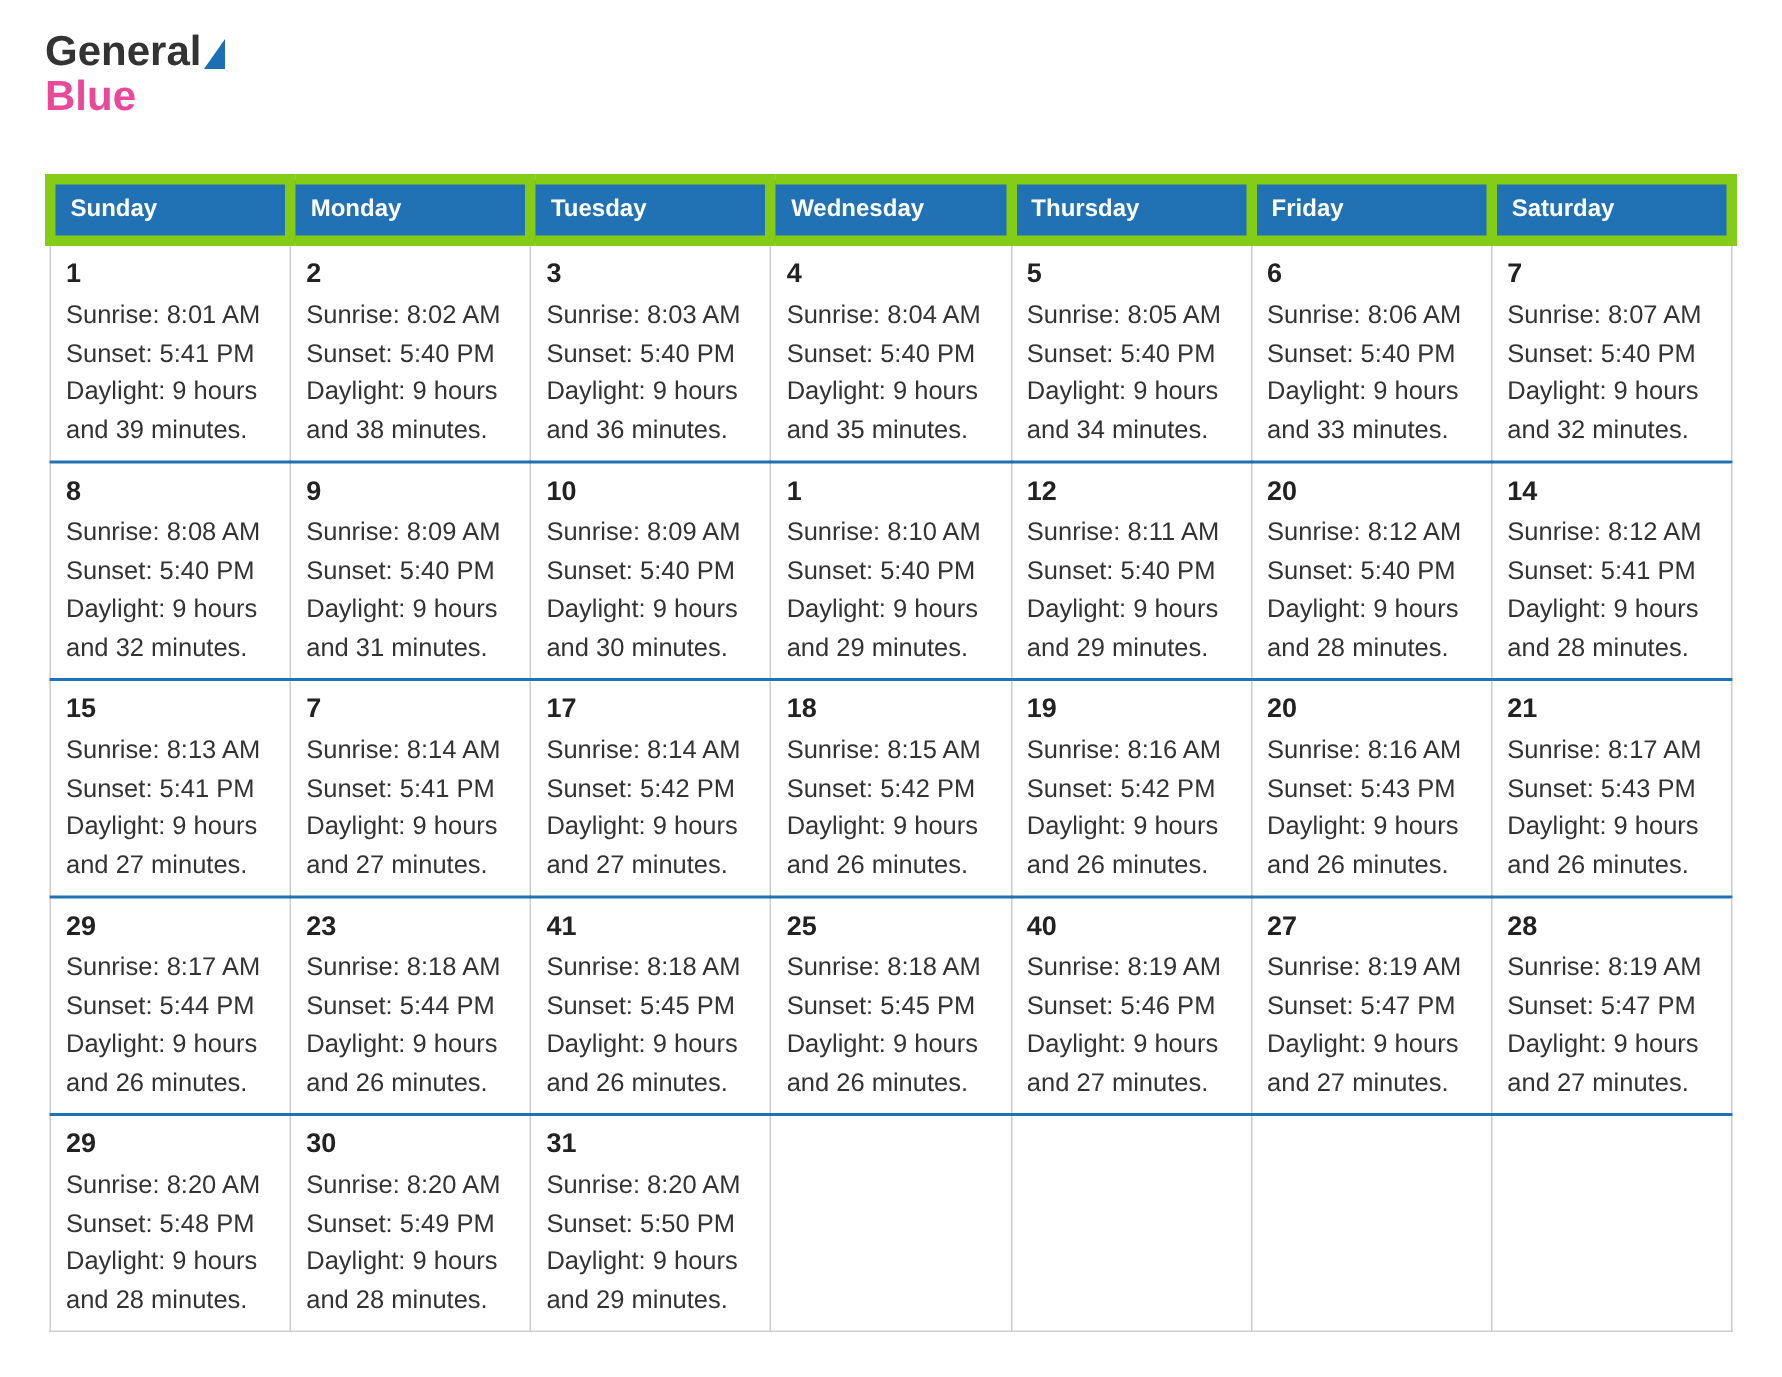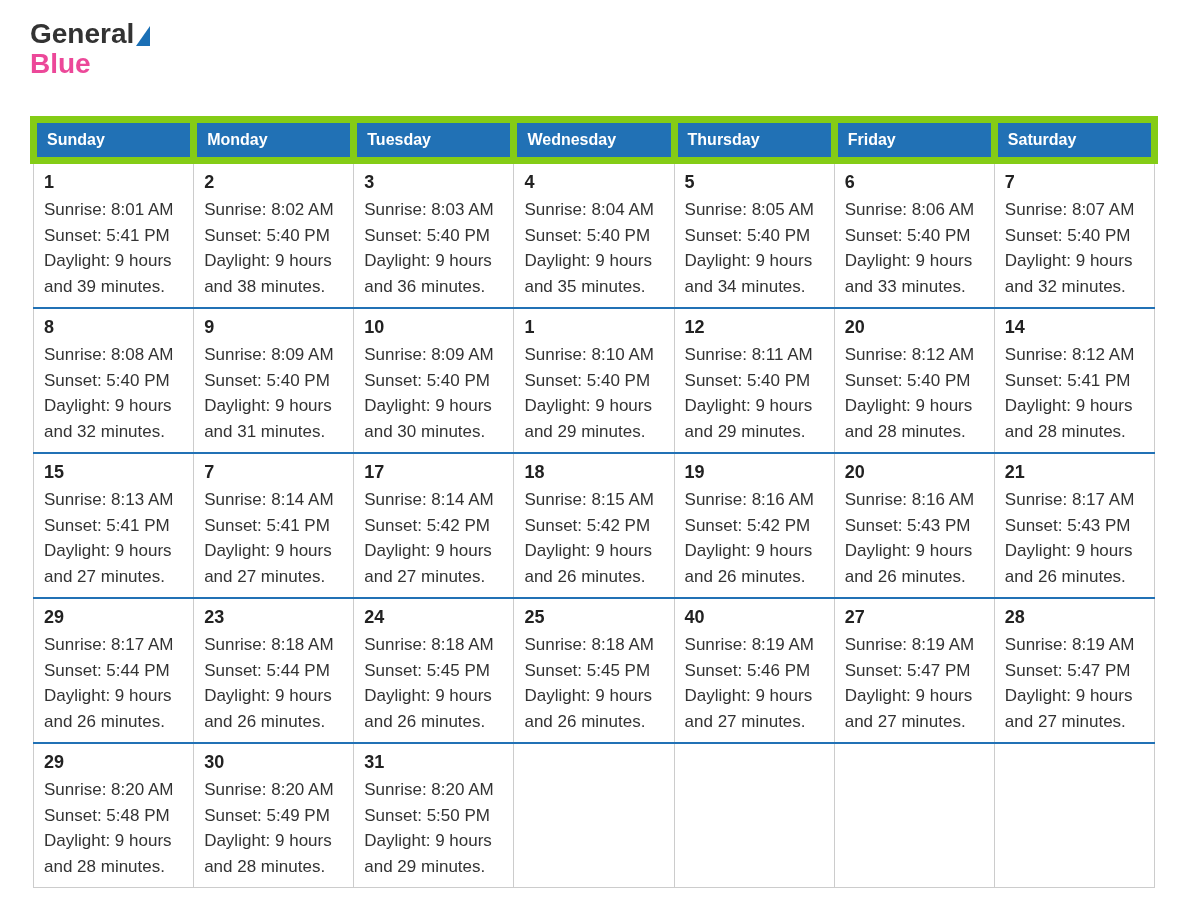--- a/index.html
+++ b/index.html
@@ -222,21 +222,21 @@
       <tr>
         <td>
         <div class="day-num">29</div>
         <div class="day-info">Sunrise: 8:17 AM<br>Sunset: 5:44 PM<br>Daylight: 9 hours and 26 minutes.</div>
       </td>
         <td>
         <div class="day-num">23</div>
         <div class="day-info">Sunrise: 8:18 AM<br>Sunset: 5:44 PM<br>Daylight: 9 hours and 26 minutes.</div>
       </td>
         <td>
-        <div class="day-num">24</div>
+        <div class="day-num">41</div>
         <div class="day-info">Sunrise: 8:18 AM<br>Sunset: 5:45 PM<br>Daylight: 9 hours and 26 minutes.</div>
       </td>
         <td>
         <div class="day-num">25</div>
         <div class="day-info">Sunrise: 8:18 AM<br>Sunset: 5:45 PM<br>Daylight: 9 hours and 26 minutes.</div>
       </td>
         <td>
         <div class="day-num">40</div>
         <div class="day-info">Sunrise: 8:19 AM<br>Sunset: 5:46 PM<br>Daylight: 9 hours and 27 minutes.</div>
       </td>

